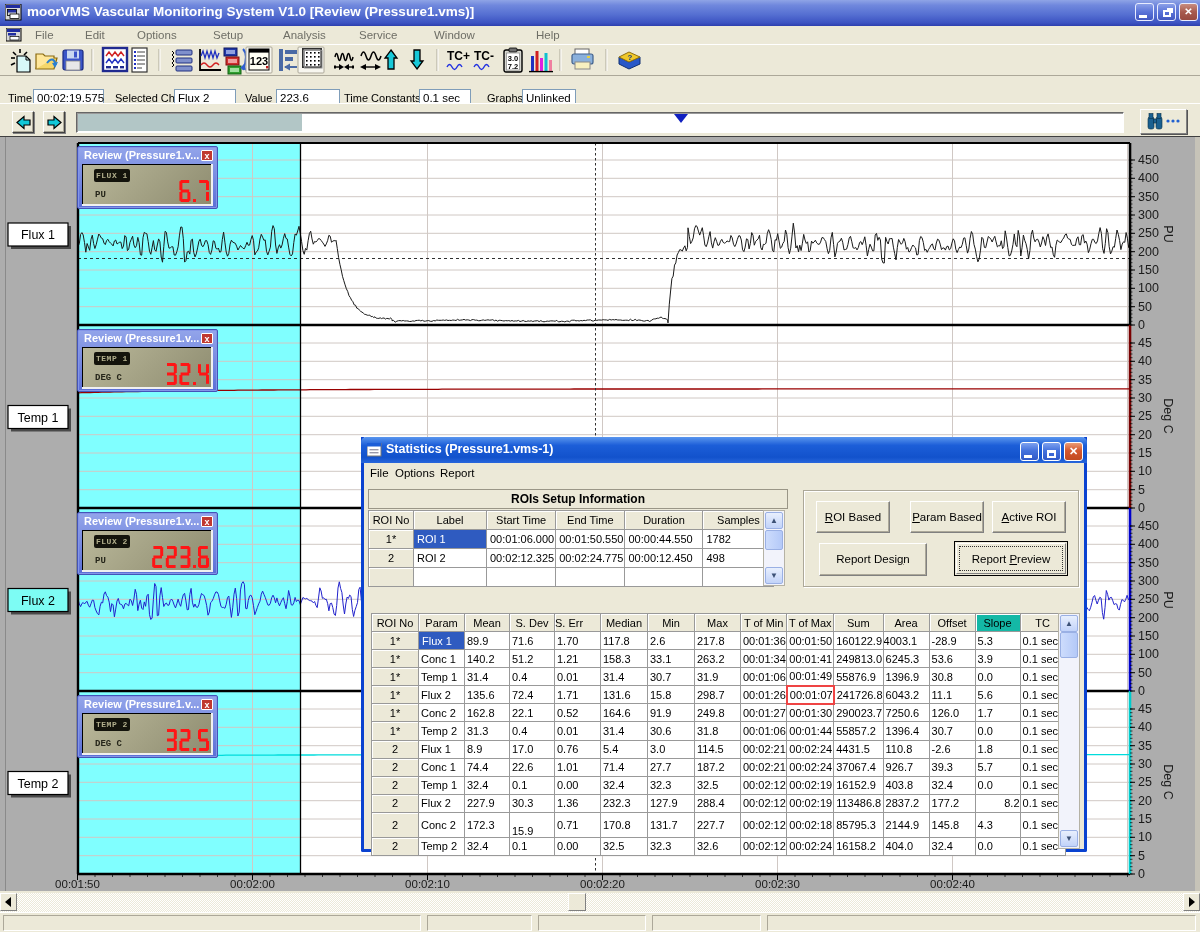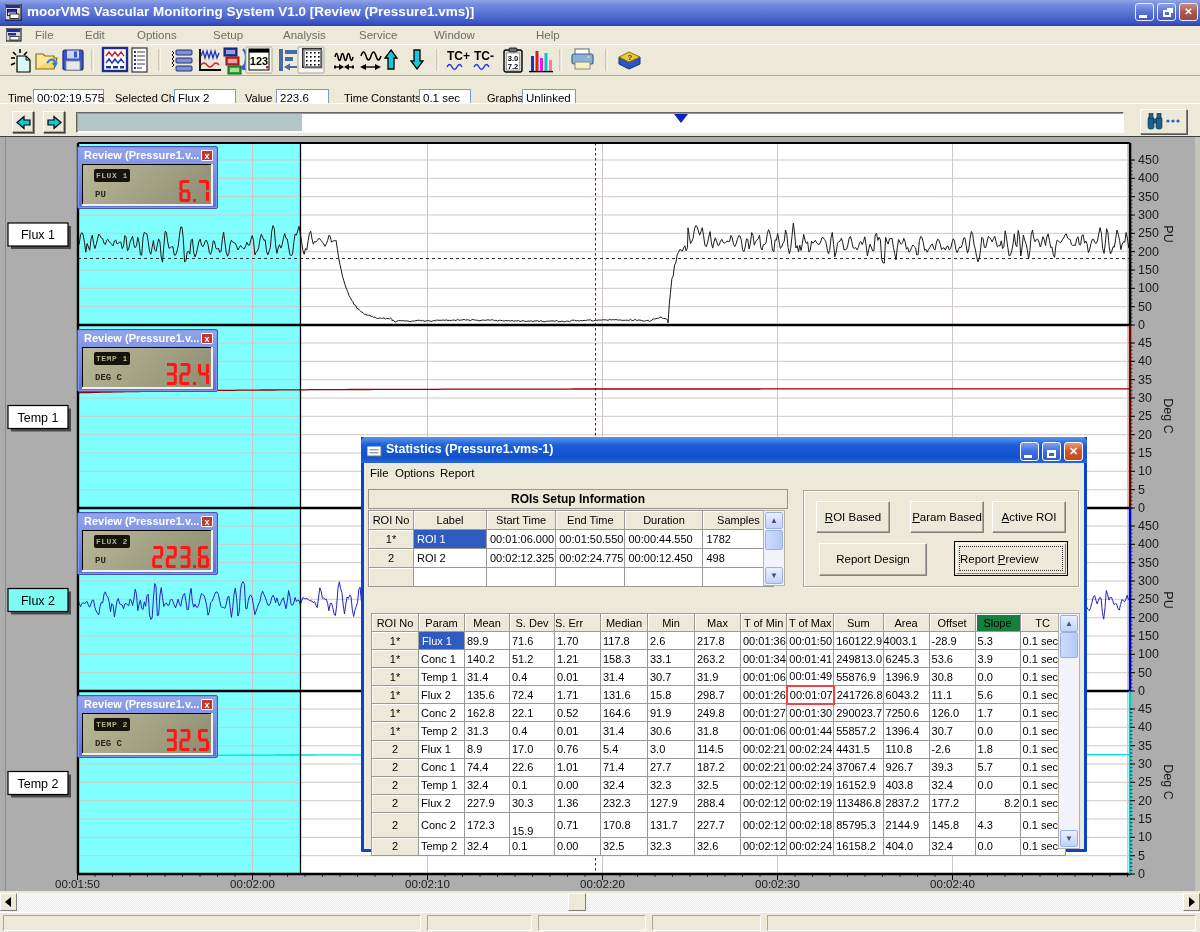--- a/index.html
+++ b/index.html
@@ -212,21 +212,21 @@
       <polygon points="2,9 12,14 23,9 12,4" fill="#f0c828" stroke="#907010" stroke-width="1"></polygon>
       <text x="13" y="12" font-family="Liberation Sans" font-size="8" font-weight="bold" fill="#204080" text-anchor="middle">?</text>
     </g>
   </svg>
 <div style="position:absolute;left:0;top:77px;width:1200px;height:26px;background:#ece9d8;border-bottom:1px solid #d8d4c4;margin-top:8px;">
     <span style="position:absolute;left:8px;top:7px;font:11px 'Liberation Sans';color:#000;">Time</span>
     <div style="position:absolute;left:33px;top:4px;width:71px;height:18px;background:#fff;border:1px solid #7f9db9;font:11.5px 'Liberation Sans';color:#000;line-height:16px;padding-left:3px;">00:02:19.575</div>
     <span style="position:absolute;left:115px;top:7px;font:11px 'Liberation Sans';color:#000;">Selected Ch</span>
     <div style="position:absolute;left:174px;top:4px;width:62px;height:18px;background:#fff;border:1px solid #7f9db9;font:11.5px 'Liberation Sans';color:#000;line-height:16px;padding-left:3px;">Flux 2</div>
     <span style="position:absolute;left:245px;top:7px;font:11px 'Liberation Sans';color:#000;">Value</span>
-    <div style="position:absolute;left:276px;top:4px;width:53px;height:18px;background:#fff;border:1px solid #7f9db9;font:11.5px 'Liberation Sans';color:#000;line-height:16px;padding-left:3px;">223.6</div>
+    <div style="position:absolute;left:276px;top:4px;width:64px;height:18px;background:#fff;border:1px solid #7f9db9;font:11.5px 'Liberation Sans';color:#000;line-height:16px;padding-left:3px;">223.6</div>
     <span style="position:absolute;left:344px;top:7px;font:11px 'Liberation Sans';color:#000;">Time Constants</span>
     <div style="position:absolute;left:419px;top:4px;width:52px;height:18px;background:#fff;border:1px solid #7f9db9;font:11.5px 'Liberation Sans';color:#000;line-height:16px;padding-left:3px;">0.1 sec</div>
     <span style="position:absolute;left:487px;top:7px;font:11px 'Liberation Sans';color:#000;">Graphs</span>
     <div style="position:absolute;left:522px;top:4px;width:54px;height:18px;background:#fff;border:1px solid #7f9db9;font:11.5px 'Liberation Sans';color:#000;line-height:16px;padding-left:3px;">Unlinked</div>
   </div>
 <div style="position:absolute;left:0;top:103px;width:1200px;height:34px;background:#ece9d8;border-top:1px solid #fff;">
     <div style="position:absolute;left:12px;top:7px;width:22px;height:22px;background:#ece9d8;border:1px solid #404040;border-top-color:#fff;border-left-color:#fff;box-shadow:inset -1px -1px 0 #aca899, 1px 1px 0 #808080;">
       <svg width="21" height="17" viewBox="0 0 21 16" style="position:absolute;left:0;top:2px">
         <g fill="#10c8d8" stroke="#000" stroke-width="1.2">
           <polygon points="4,8 11,2 11,5.5 17,5.5 17,10.5 11,10.5 11,14" transform="rotate(0 10 8)"></polygon>
@@ -869,40 +869,40 @@
       <div style="position:absolute;left:1px;width:18px;height:17px;background:linear-gradient(180deg,#e8effd,#c2d3f9);border:1px solid #9ab0e4;border-radius:2px;color:#3d5277;font:8px 'Liberation Sans';text-align:center;;top:56px;line-height:15px;">▼</div>
       <div style="position:absolute;left:1px;top:19px;width:18px;height:20px;background:linear-gradient(90deg,#cddcfc,#b4c9f8);border:1px solid #9ab0e4;border-radius:2px;"></div>
     </div>
     <div style="position:absolute;left:442px;top:53px;width:276px;height:97px;border:1px solid #aca899;box-shadow:1px 1px 0 #fff, inset 1px 1px 0 #fff;"></div>
     <div style="position:absolute;left:455px;top:64px;width:74px;height:32px;background:#ece9d8;border:1px solid #808080;border-top-color:#fff;border-left-color:#fff;box-shadow:inset -1px -1px 0 #aca899;font:11.5px 'Liberation Sans';color:#000;text-align:center;line-height:30px;"><u>R</u>OI Based</div>
     <div style="position:absolute;left:549px;top:64px;width:74px;height:32px;background:#ece9d8;border:1px solid #808080;border-top-color:#fff;border-left-color:#fff;box-shadow:inset -1px -1px 0 #aca899;font:11.5px 'Liberation Sans';color:#000;text-align:center;line-height:30px;"><u>P</u>aram Based</div>
     <div style="position:absolute;left:631px;top:64px;width:74px;height:32px;background:#ece9d8;border:1px solid #808080;border-top-color:#fff;border-left-color:#fff;box-shadow:inset -1px -1px 0 #aca899;font:11.5px 'Liberation Sans';color:#000;text-align:center;line-height:30px;"><u>A</u>ctive ROI</div>
     <div style="position:absolute;left:458px;top:106px;width:108px;height:33px;background:#ece9d8;border:1px solid #808080;border-top-color:#fff;border-left-color:#fff;box-shadow:inset -1px -1px 0 #aca899;font:11.5px 'Liberation Sans';color:#000;text-align:center;line-height:31px;">Report Desi<u>g</u>n</div>
     <div style="position:absolute;left:593px;top:104px;width:114px;height:35px;border:1px solid #000;">
       <div style="position:absolute;inset:1px;background:#ece9d8;border:1px solid #808080;border-top-color:#fff;border-left-color:#fff;">
-        <div style="position:absolute;inset:2px;border:1px dotted #333;font:11.5px 'Liberation Sans';color:#000;text-align:left;line-height:25px;">Report <u>P</u>review</div>
+        <div style="position:absolute;inset:2px;border:1px dotted #333;font:11.5px 'Liberation Sans';color:#000;text-align:center;line-height:25px;">Report <u>P</u>review</div>
       </div>
     </div>
     <table style="position:absolute;left:10px;top:176px;border-collapse:collapse;table-layout:fixed;font:11px 'Liberation Sans',sans-serif;color:#000;background:#fff;">
       <tbody>
         <tr style="height:18px">
           <td style="width:47px;border:1px solid #999;background:#ece9d8;text-align:center;box-shadow:inset 1px 1px 0 #fff;padding:0;">ROI No</td>
           <td style="width:46px;border:1px solid #999;background:#ece9d8;text-align:center;box-shadow:inset 1px 1px 0 #fff;padding:0;">Param</td>
           <td style="width:45px;border:1px solid #999;background:#ece9d8;text-align:center;box-shadow:inset 1px 1px 0 #fff;padding:0;">Mean</td>
           <td style="width:45px;border:1px solid #999;background:#ece9d8;text-align:center;box-shadow:inset 1px 1px 0 #fff;padding:0;">S. Dev</td>
           <td style="width:46px;border:1px solid #999;background:#ece9d8;text-align:left;box-shadow:inset 1px 1px 0 #fff;padding:0;">S. Err</td>
           <td style="width:47px;border:1px solid #999;background:#ece9d8;text-align:center;box-shadow:inset 1px 1px 0 #fff;padding:0;">Median</td>
           <td style="width:47px;border:1px solid #999;background:#ece9d8;text-align:center;box-shadow:inset 1px 1px 0 #fff;padding:0;">Min</td>
           <td style="width:46px;border:1px solid #999;background:#ece9d8;text-align:center;box-shadow:inset 1px 1px 0 #fff;padding:0;">Max</td>
           <td style="width:46px;border:1px solid #999;background:#ece9d8;text-align:center;box-shadow:inset 1px 1px 0 #fff;padding:0;">T of Min</td>
           <td style="width:46px;border:1px solid #999;background:#ece9d8;text-align:center;box-shadow:inset 1px 1px 0 #fff;padding:0;">T of Max</td>
           <td style="width:46px;border:1px solid #999;background:#ece9d8;text-align:center;box-shadow:inset 1px 1px 0 #fff;padding:0;">Sum</td>
           <td style="width:46px;border:1px solid #999;background:#ece9d8;text-align:center;box-shadow:inset 1px 1px 0 #fff;padding:0;">Area</td>
           <td style="width:46px;border:1px solid #999;background:#ece9d8;text-align:center;box-shadow:inset 1px 1px 0 #fff;padding:0;">Offset</td>
-          <td style="width:45px;border:1px solid #999;background:#15803d;text-align:center;box-shadow:inset 1px 1px 0 #fff;padding:0;">Slope</td>
+          <td style="width:45px;border:1px solid #999;background:#14b8a6;text-align:center;box-shadow:inset 1px 1px 0 #fff;padding:0;">Slope</td>
           <td style="width:45px;border:1px solid #999;background:#ece9d8;text-align:center;box-shadow:inset 1px 1px 0 #fff;padding:0;">TC</td>
         </tr>
         <tr style="height:18.1px">
           <td style="border:1px solid #999;background:#ece9d8;text-align:center;box-shadow:inset 1px 1px 0 #fff;padding:0;">1*</td>
           <td style="border:1px solid #999;background:#2f5bc0;color:#fff;padding:0 0 0 3px;overflow:hidden;">Flux 1</td>
           <td style="border:1px solid #999;padding:0 0 0 2px;overflow:hidden;white-space:nowrap;">89.9</td>
           <td style="border:1px solid #999;padding:0 0 0 2px;overflow:hidden;white-space:nowrap;">71.6</td>
           <td style="border:1px solid #999;padding:0 0 0 2px;overflow:hidden;white-space:nowrap;">1.70</td>
           <td style="border:1px solid #999;padding:0 0 0 2px;overflow:hidden;white-space:nowrap;">117.8</td>
           <td style="border:1px solid #999;padding:0 0 0 2px;overflow:hidden;white-space:nowrap;">2.6</td>

